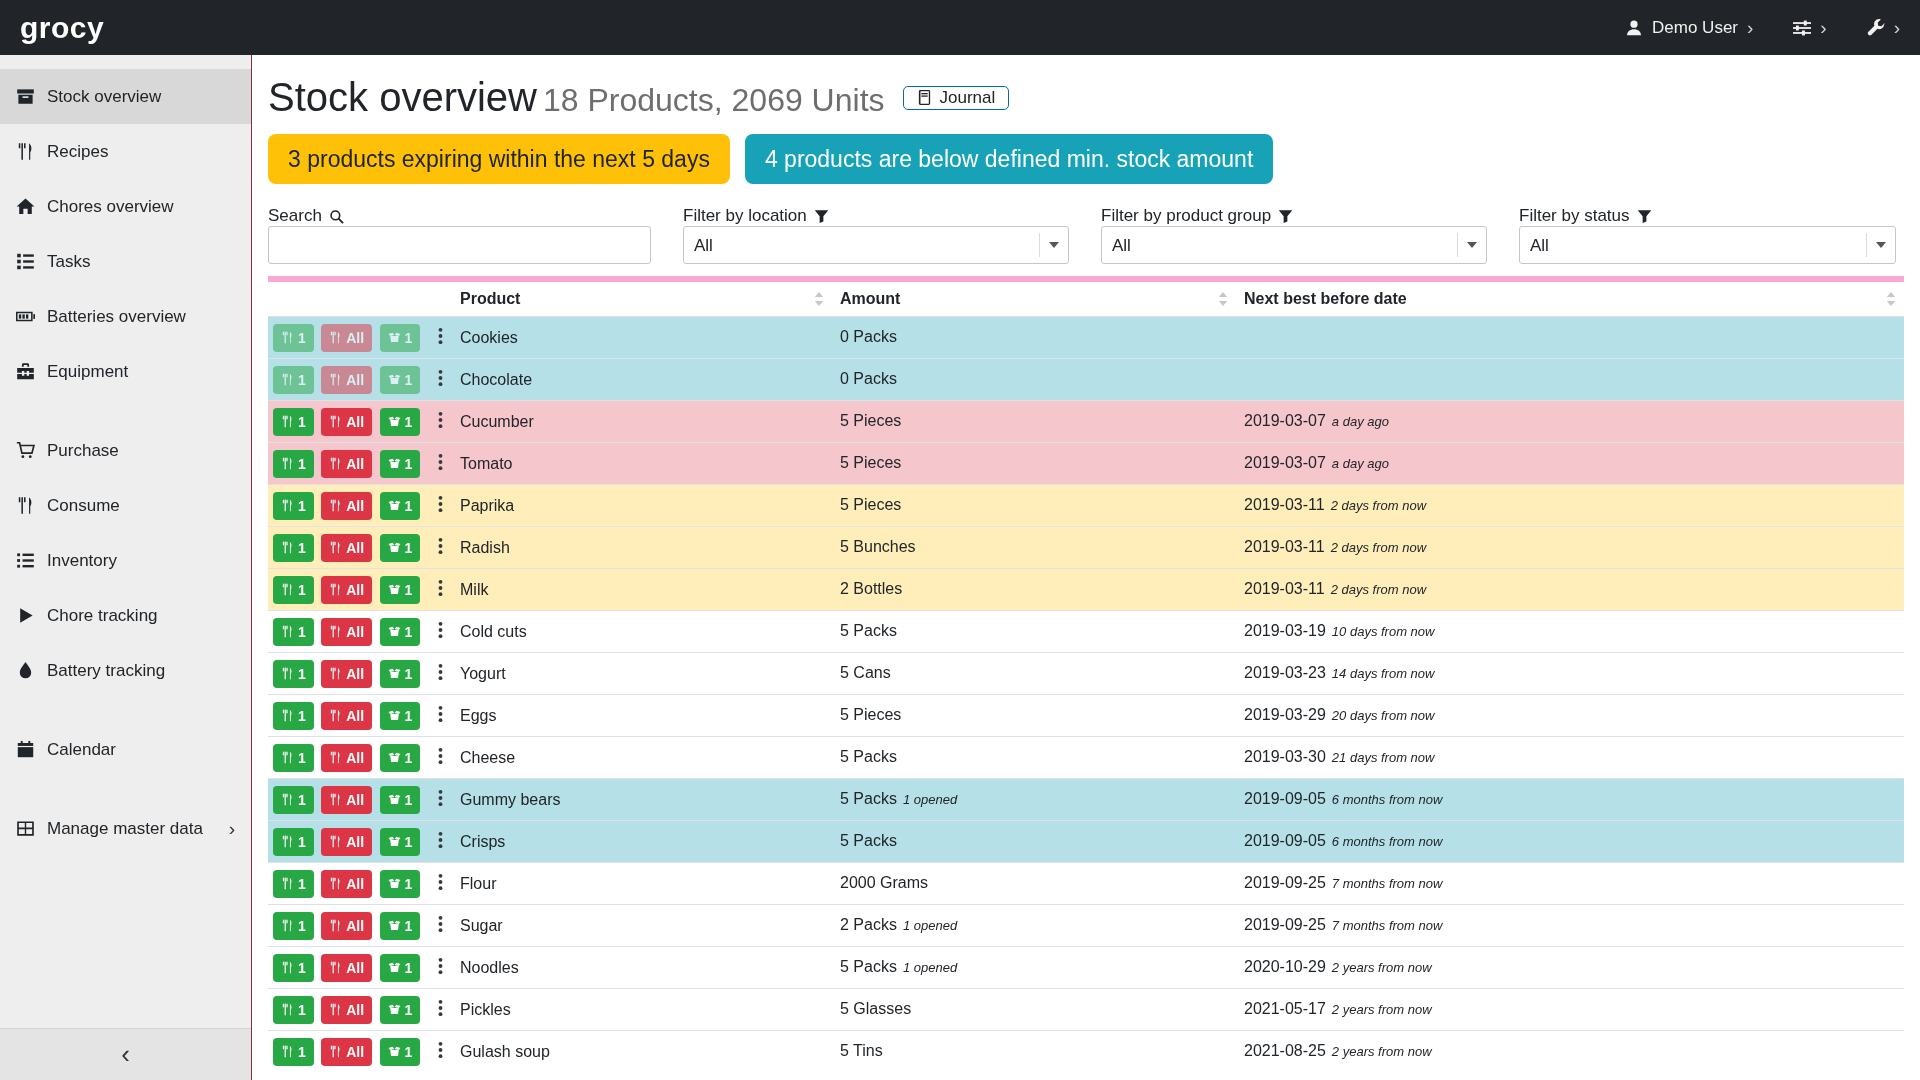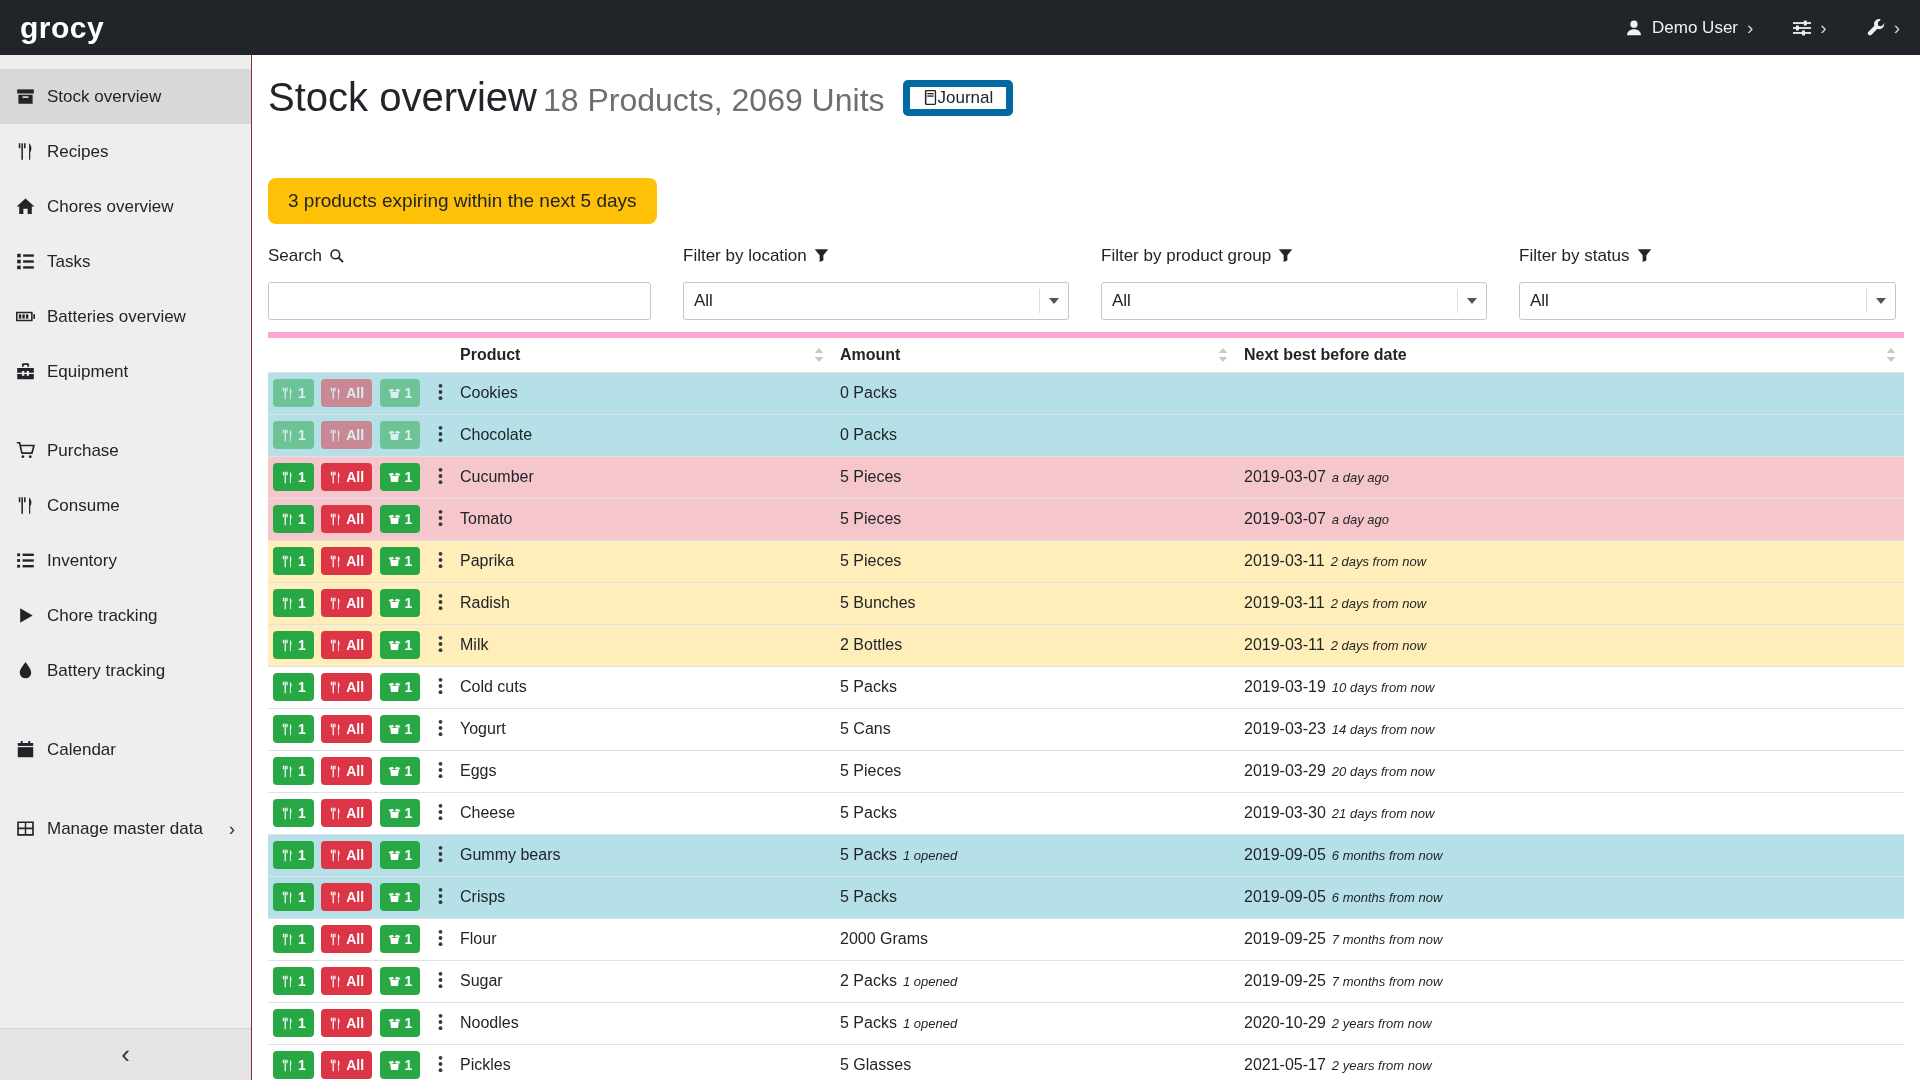--- a/index.html
+++ b/index.html
@@ -71,44 +71,44 @@
     cursor: pointer;
   }
 
   
   .content { flex: 1; padding: 10px 16px 0 16px; overflow: hidden; }
 
   .page-header { display: flex; align-items: center; gap: 18px; margin: 10px 0 14px; }
   .page-title { font-size: 40px; font-weight: 500; }
   .page-subtitle { font-size: 32px; font-weight: 400; color: #6e6e6e; margin-left: 6px; }
   .journal-btn {
-    display: inline-flex; align-items: center; 
-    background: #fff; border: 7px solid #0369a1; border-radius: 5px;
+    display: inline-flex; align-items: center; gap: 8px;
+    background: #fff; border: 1px solid #0369a1; border-radius: 5px;
     padding: 1px 13px; font-size: 17px; color: #212529;
     font-family: inherit; cursor: pointer;
   }
   .journal-btn svg { width: 15px; height: 17px; }
 
   .alerts { display: flex; gap: 15px; margin: 4px 0 22px; }
   .alert {
     border-radius: 8px; padding: 12px 20px;
-    font-size: 19px; font-weight: 500; cursor: pointer; line-height: 1.15; margin-top: 44px;
+    font-size: 23px; font-weight: 500; cursor: pointer; line-height: 1.15;
   }
   .alert-warning { background: #ffc107; color: #212529; }
   .alert-danger  { background: #dc3545; color: #fff; }
   .alert-info    { background: #17a2b8; color: #fff; }
 
   
   .filters { display: flex; gap: 32px; margin-top: 4px; }
   .filter-group { display: flex; flex-direction: column; }
   .fg-search { width: 383px; }
   .fg-location { width: 386px; }
   .fg-group { width: 386px; }
   .fg-status { width: 377px; }
-  .filter-label { display: flex; align-items: center; gap: 7px; font-size: 17px; margin-bottom: 16px; }
+  .filter-label { display: flex; align-items: center; gap: 7px; font-size: 17px; margin-bottom: 0; }
   .filter-label svg { width: 15px; height: 15px; }
   .search-input {
     height: 38px; width: 100%;
     border: 1px solid #c6c6c6; border-radius: 3px;
     padding: 0 10px; font-size: 17px; font-family: inherit;
   }
   .select-wrap { position: relative; height: 38px; width: 100%; }
   .select-wrap select {
     width: 100%; height: 100%;
     appearance: none; -webkit-appearance: none; -moz-appearance: none;
@@ -321,20 +321,21 @@
             <path fill-rule="evenodd" d="M3.5 0h9A1.5 1.5 0 0 1 14 1.5v13A1.5 1.5 0 0 1 12.5 16h-9A1.5 1.5 0 0 1 2 14.5v-13A1.5 1.5 0 0 1 3.5 0zm.2 1.4v13.2h8.9V1.4z"></path>
             <rect x="4.6" y="3.2" width="6.8" height="1.4"></rect>
             <rect x="4.6" y="5.8" width="6.8" height="1.4"></rect>
           </svg>
         <span>Journal</span>
       </button>
     </div>
 
     <div class="alerts">
       <div class="alert alert-warning">3 products expiring within the next 5 days</div>
+      <div class="alert alert-info">4 products are below defined min. stock amount</div>
     </div>
 
     <div class="filters">
       <div class="filter-group fg-search">
         <label class="filter-label">
           <span>Search</span>
           <svg viewBox="0 0 16 16" fill="none" stroke="currentColor" stroke-width="1.7">
               <circle cx="6.8" cy="6.8" r="4.6"></circle>
               <path d="M10.2 10.2L15 15" stroke-width="2"></path>
             </svg>

